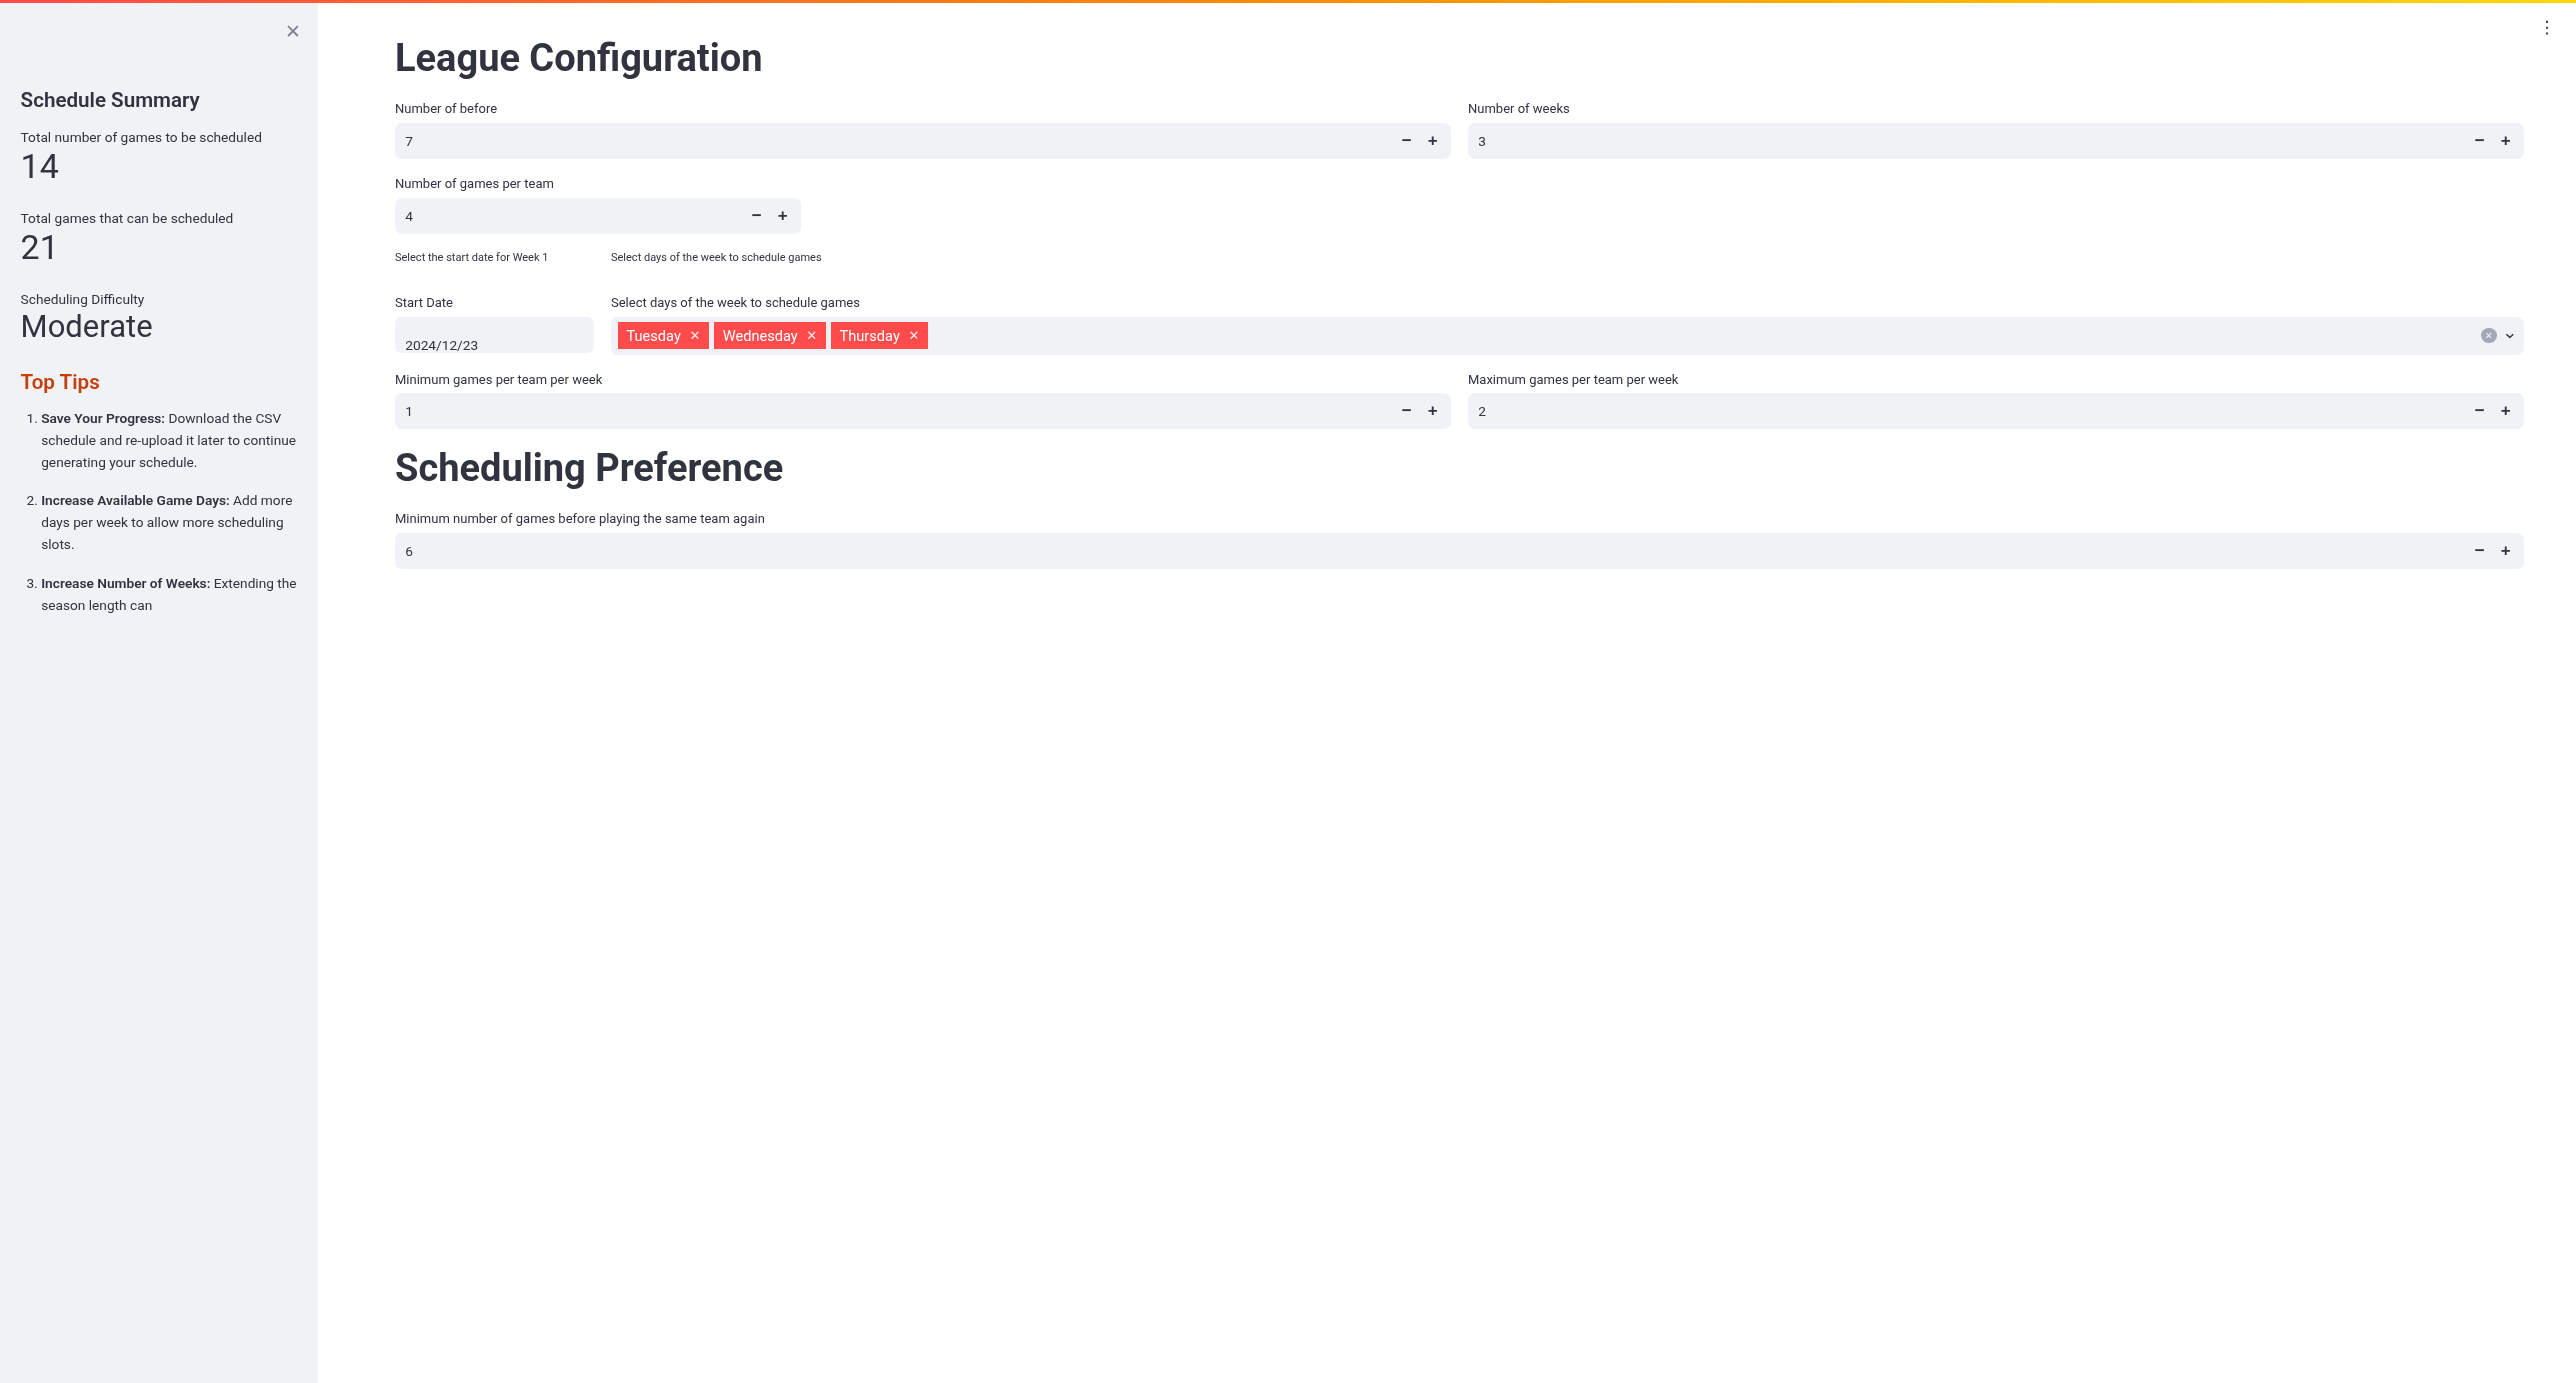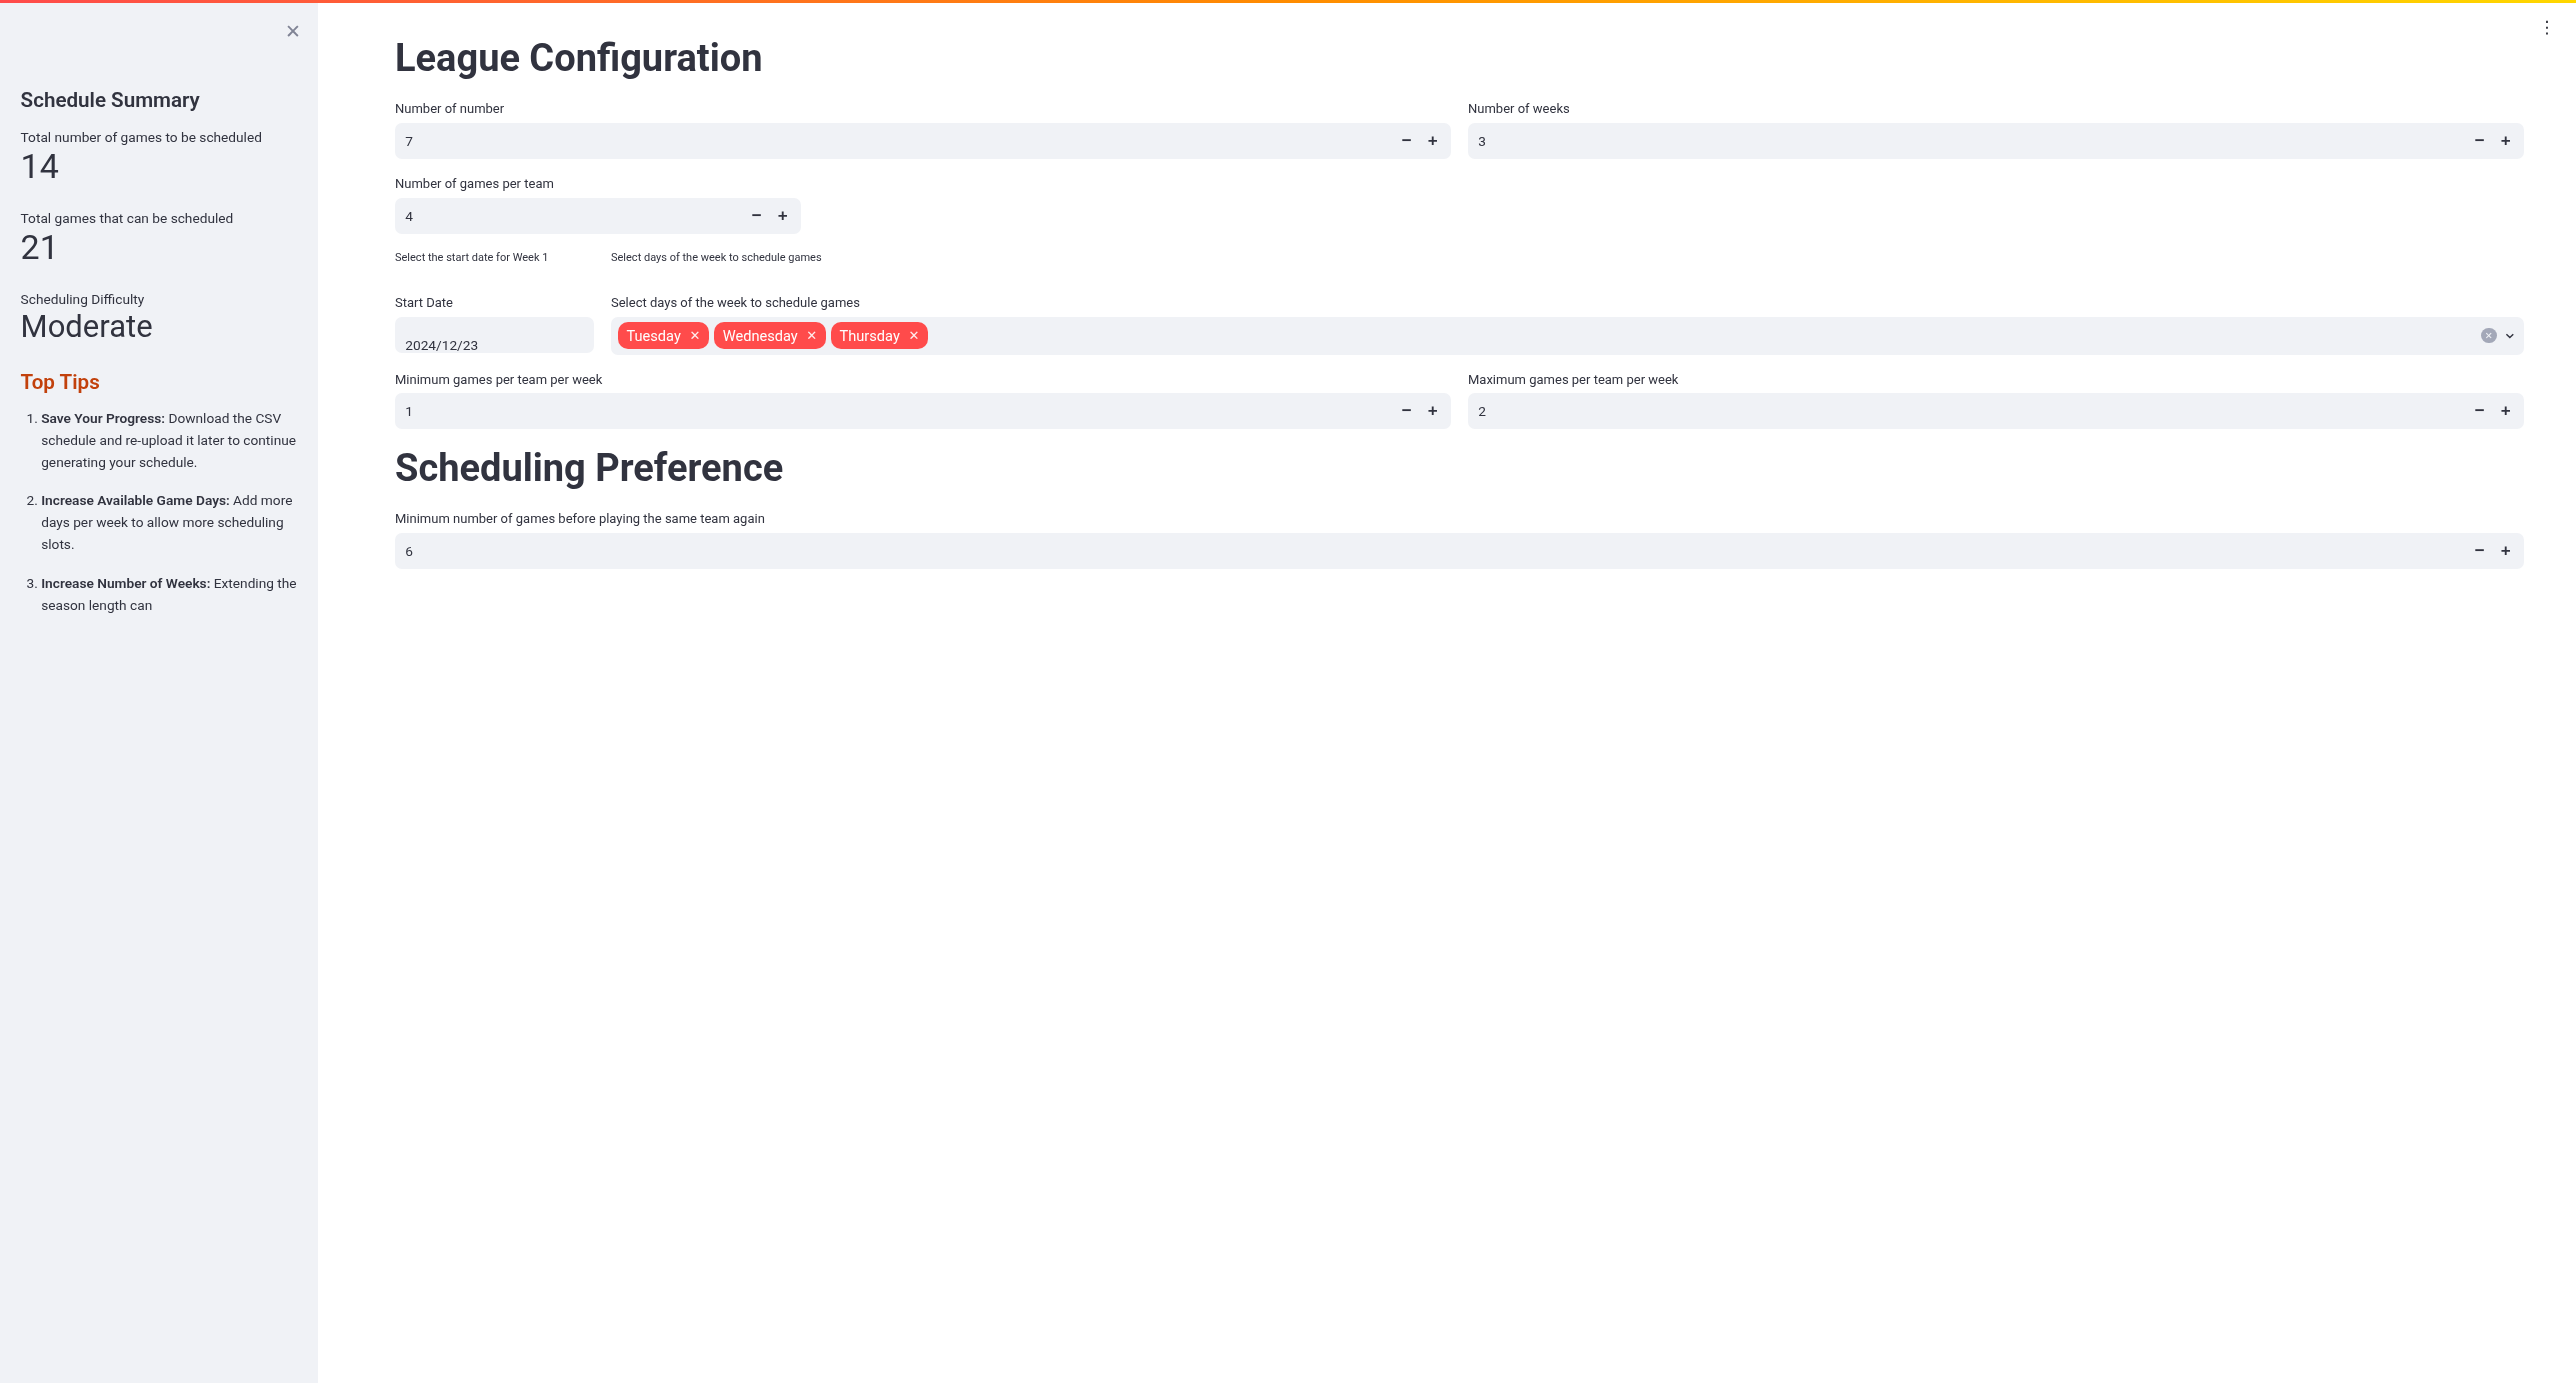--- a/index.html
+++ b/index.html
@@ -166,21 +166,21 @@
     display: flex;
     align-items: center;
     flex-wrap: wrap;
     gap: 5.2px;
     width: 100%;
     position: relative;
   }
   .tag {
     background: #ff4b4b;
     color: #ffffff;
-    border-radius: 10px;
+    border-radius: 0;
     padding: 4.3px 8.6px;
     font-size: 14.6px;
     display: inline-flex;
     align-items: center;
     gap: 8.6px;
   }
   .tag .tag-x {
     cursor: pointer;
     font-size: 13px;
     opacity: 0.9;
@@ -265,21 +265,21 @@
 
   <main class="main">
     <button class="kebab">
       <span>⋮</span>
     </button>
 
     <h1>League Configuration</h1>
 
     <div class="row">
       <div class="col">
-        <label class="field-label">Number of number</label>
+        <label class="field-label">Number of before</label>
         <div class="number-input">
           <span class="val">7</span>
           <button>
               <span>−</span>
             </button>
           <button>
               <span>+</span>
             </button>
         </div>
       </div>

